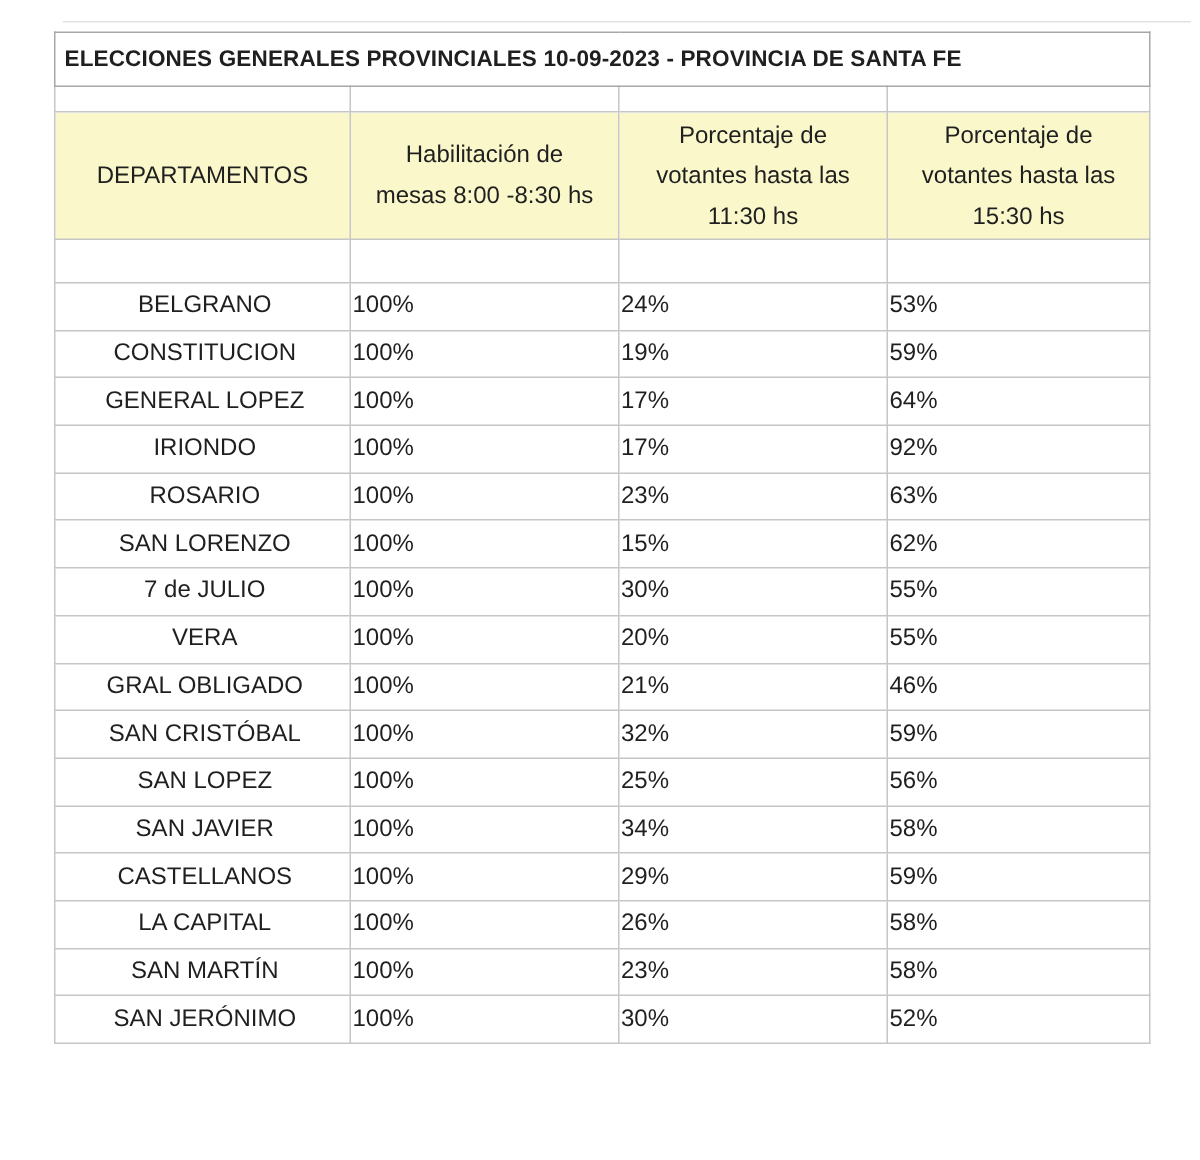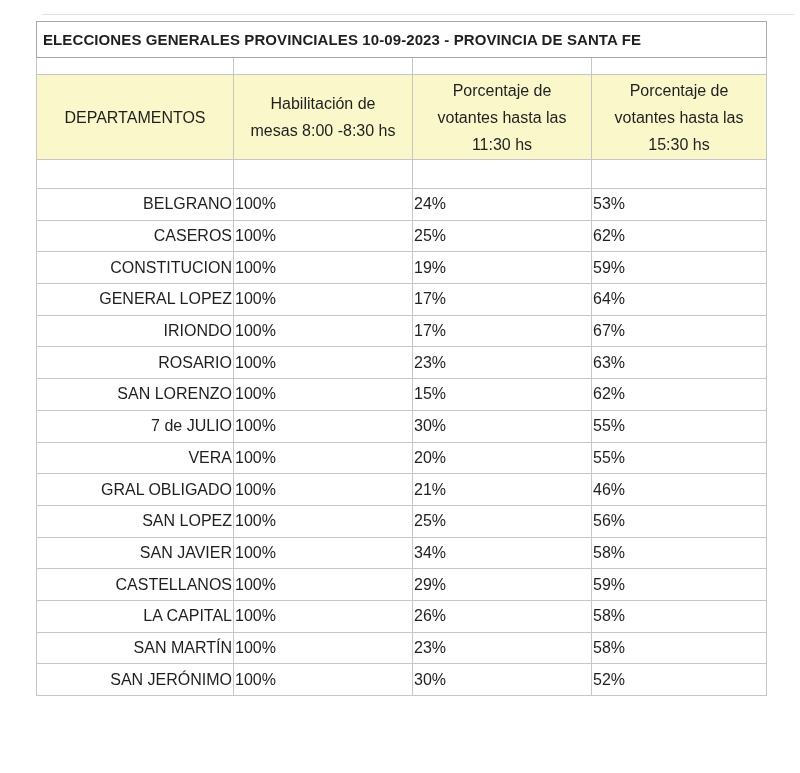--- a/index.html
+++ b/index.html
@@ -56,21 +56,21 @@
   tr.header-row td {
     background: var(--header-fill, #faf8cb);
     height: 84px;
     text-align: center;
     white-space: pre-line;
     line-height: 27px;
     padding: 0 2px;
   }
   tbody tr.data-row td { height: 28.7px; }
   td.col-dept {
-    text-align: right;
+    text-align: center;
     padding-left: 4px;
   }
   td.col-center {
     text-align: left;
   }
 </style>
 </head>
 <body>
 
 <div class="canvas">
@@ -111,42 +111,36 @@
         <td></td>
       </tr>
 
     <tr class="data-row">
           <td class="col-dept">BELGRANO</td>
           <td class="col-center">100%</td>
           <td class="col-center">24%</td>
           <td class="col-center">53%</td>
         </tr>
         <tr class="data-row">
-          <td class="col-dept">CASEROS</td>
-          <td class="col-center">100%</td>
-          <td class="col-center">25%</td>
-          <td class="col-center">62%</td>
-        </tr>
-        <tr class="data-row">
           <td class="col-dept">CONSTITUCION</td>
           <td class="col-center">100%</td>
           <td class="col-center">19%</td>
           <td class="col-center">59%</td>
         </tr>
         <tr class="data-row">
           <td class="col-dept">GENERAL LOPEZ</td>
           <td class="col-center">100%</td>
           <td class="col-center">17%</td>
           <td class="col-center">64%</td>
         </tr>
         <tr class="data-row">
           <td class="col-dept">IRIONDO</td>
           <td class="col-center">100%</td>
           <td class="col-center">17%</td>
-          <td class="col-center">67%</td>
+          <td class="col-center">92%</td>
         </tr>
         <tr class="data-row">
           <td class="col-dept">ROSARIO</td>
           <td class="col-center">100%</td>
           <td class="col-center">23%</td>
           <td class="col-center">63%</td>
         </tr>
         <tr class="data-row">
           <td class="col-dept">SAN LORENZO</td>
           <td class="col-center">100%</td>
@@ -163,20 +157,26 @@
           <td class="col-dept">VERA</td>
           <td class="col-center">100%</td>
           <td class="col-center">20%</td>
           <td class="col-center">55%</td>
         </tr>
         <tr class="data-row">
           <td class="col-dept">GRAL OBLIGADO</td>
           <td class="col-center">100%</td>
           <td class="col-center">21%</td>
           <td class="col-center">46%</td>
+        </tr>
+        <tr class="data-row">
+          <td class="col-dept">SAN CRISTÓBAL</td>
+          <td class="col-center">100%</td>
+          <td class="col-center">32%</td>
+          <td class="col-center">59%</td>
         </tr>
         <tr class="data-row">
           <td class="col-dept">SAN LOPEZ</td>
           <td class="col-center">100%</td>
           <td class="col-center">25%</td>
           <td class="col-center">56%</td>
         </tr>
         <tr class="data-row">
           <td class="col-dept">SAN JAVIER</td>
           <td class="col-center">100%</td>

